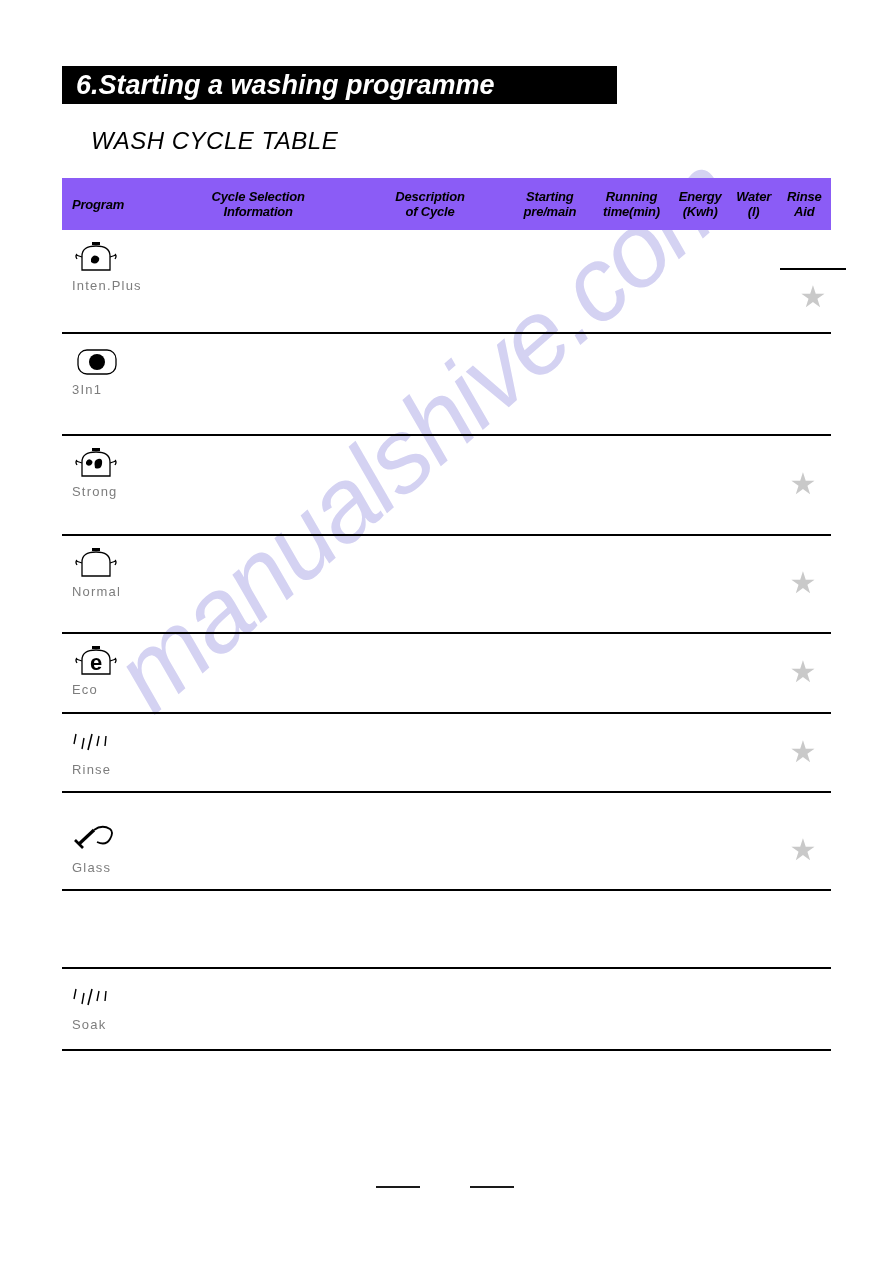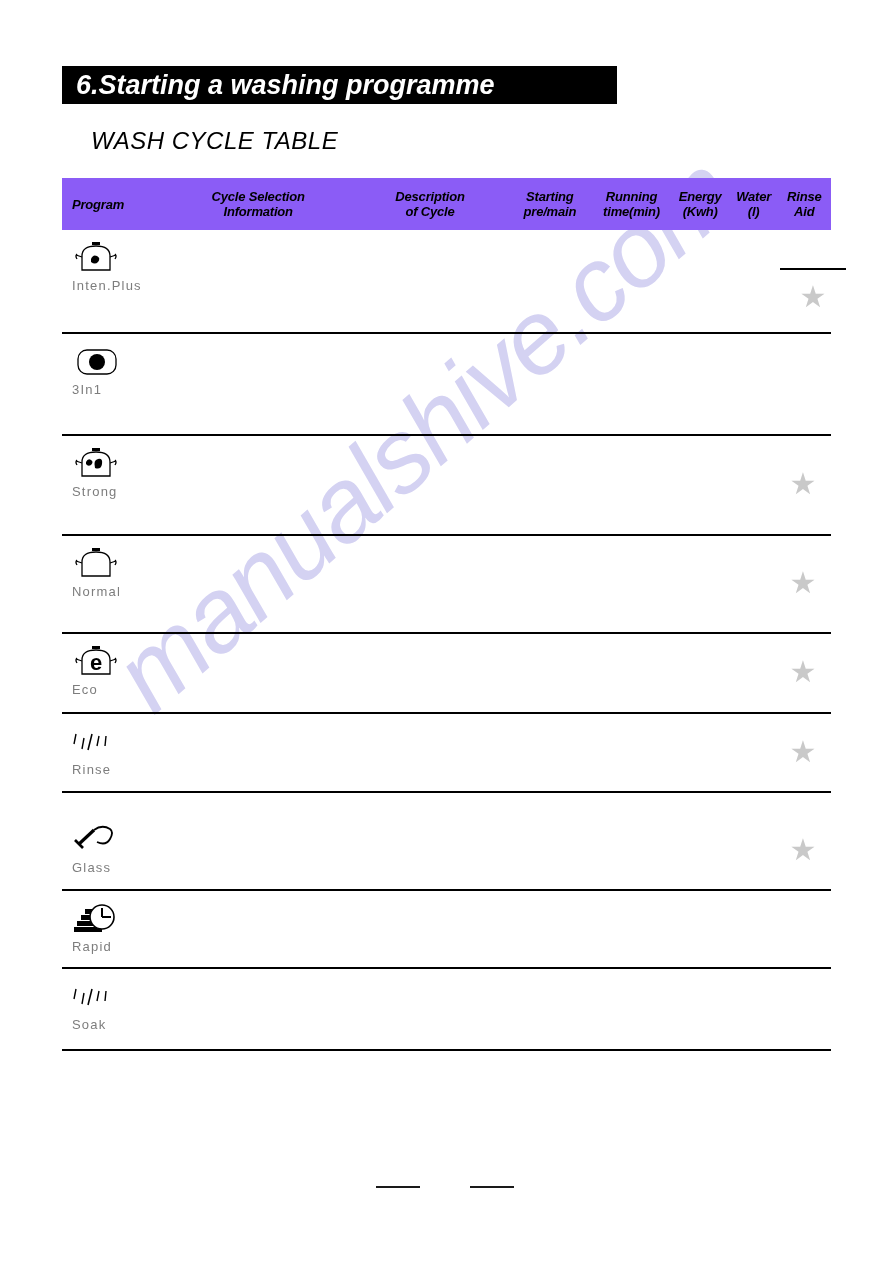--- a/index.html
+++ b/index.html
@@ -379,33 +379,20 @@
           <div class="cell-generic c-desc"></div>
           <div class="cell-generic c-detergent"></div>
           <div class="cell-generic c-running"></div>
           <div class="cell-generic c-energy"></div>
           <div class="cell-generic c-water"></div>
           <div class="cell-generic c-rinse">
             <div class="star" style="color: rgb(201, 201, 201); top: 23px;">★</div>
           </div>
         </div>
         <div class="row" style="height: 78px;">
-          <div class="cell-program">
-            <div class="prog-icon">
-              <svg width="48" height="34" viewBox="0 0 48 34">
-      <rect x="2" y="26" width="28" height="5" fill="#000"></rect>
-      <rect x="5" y="20" width="18" height="5" fill="#000"></rect>
-      <rect x="9" y="14" width="13" height="5" fill="#000"></rect>
-      <rect x="13" y="8" width="9" height="5" fill="#000"></rect>
-      <circle cx="30" cy="16" r="12" fill="#fff" stroke="#000" stroke-width="1.6"></circle>
-      <path d="M30 16 L30 7 M30 16 L39 16" stroke="#000" stroke-width="2" fill="none"></path>
-    </svg>
-            </div>
-            <div class="prog-label">Rapid</div>
-          </div>
           <div class="cell-generic c-cycle"></div>
           <div class="cell-generic c-desc"></div>
           <div class="cell-generic c-detergent"></div>
           <div class="cell-generic c-running"></div>
           <div class="cell-generic c-energy"></div>
           <div class="cell-generic c-water"></div>
           <div class="cell-generic c-rinse"></div>
         </div>
         <div class="row" style="height: 82px;">
           <div class="cell-program">

